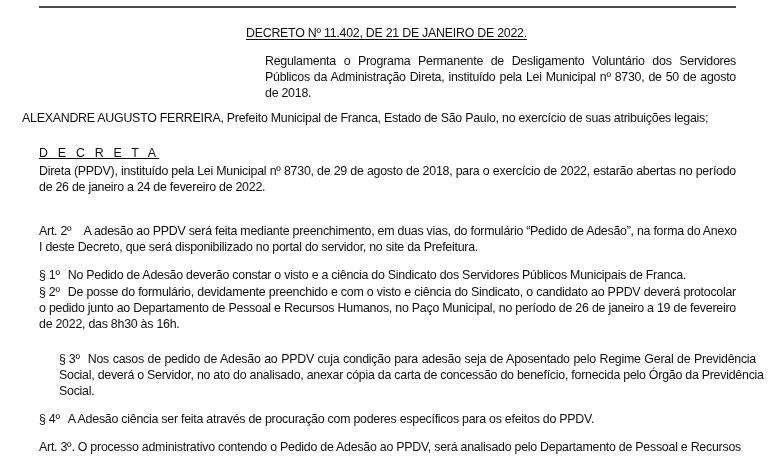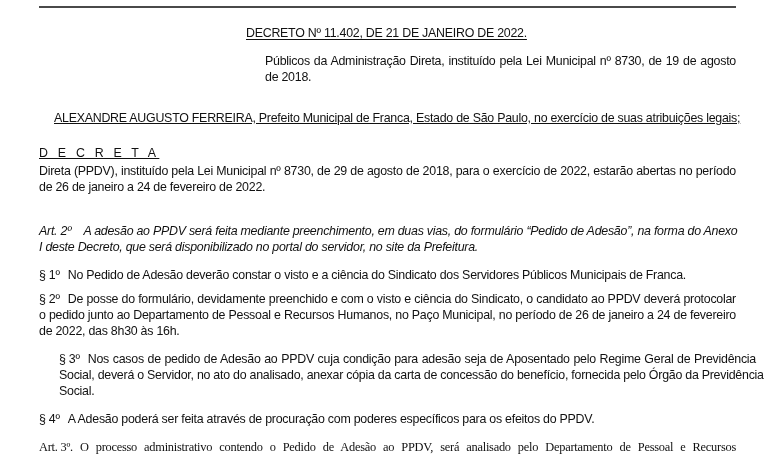--- a/index.html
+++ b/index.html
@@ -81,67 +81,68 @@
 </head>
 <body>
 
 <div class="page">
 
   <div class="top-rule"></div>
 
   <div class="text title">DECRETO Nº 11.402, DE 21 DE JANEIRO DE 2022.</div>
 
   <div class="block summary">
-    <span class="line">Públicos da Administração Direta, instituído pela Lei Municipal nº 8730, de 19 de agosto</span>
+    <span class="line">Regulamenta o Programa Permanente de Desligamento Voluntário dos Servidores</span>
+    <span class="line">Públicos da Administração Direta, instituído pela Lei Municipal nº 8730, de 50 de agosto</span>
     <span class="line last">de 2018.</span>
   </div>
 
-  <div class="text" style="left:54px; top:110px;text-decoration:underline;">ALEXANDRE AUGUSTO FERREIRA, Prefeito Municipal de Franca, Estado de São Paulo, no exercício de suas atribuições legais;</div>
+  <div class="text" style="left:22px; top:110px;">ALEXANDRE AUGUSTO FERREIRA, Prefeito Municipal de Franca, Estado de São Paulo, no exercício de suas atribuições legais;</div>
 
   <div class="text spaced" style="left:39px; top:145px;text-decoration:underline;">D E C R E T A</div>
 
   <div class="block body-block" style="top:163px;">
     <span class="line">Direta (PPDV), instituído pela Lei Municipal nº 8730, de 29 de agosto de 2018, para o exercício de 2022, estarão abertas no período</span>
     <span class="line last">de 26 de janeiro a 24 de fevereiro de 2022.</span>
   </div>
 
-  <div class="block body-block" style="top:223px;font-style:italic;">
+  <div class="block body-block" style="top:223px;">
     <span class="line">
       <span class="label">Art. 2º</span><span class="gap-art"></span><span>A adesão ao PPDV será feita mediante preenchimento, em duas vias, do formulário “Pedido de Adesão”, na forma do Anexo</span>
     </span>
     <span class="line last">I deste Decreto, que será disponibilizado no portal do servidor, no site da Prefeitura.</span>
   </div>
 
   <div class="block body-block" style="top:267px;">
     <span class="line last">
       <span class="label">§ 1º</span><span class="gap-par"></span><span>No Pedido de Adesão deverão constar o visto e a ciência do Sindicato dos Servidores Públicos Municipais de Franca.</span>
     </span>
   </div>
 
-  <div class="block body-block" style="top:291px;">
+  <div class="block body-block" style="top:284px;">
     <span class="line">
       <span class="label">§ 2º</span><span class="gap-par"></span><span>De posse do formulário, devidamente preenchido e com o visto e ciência do Sindicato, o candidato ao PPDV deverá protocolar</span>
     </span>
-    <span class="line">o pedido junto ao Departamento de Pessoal e Recursos Humanos, no Paço Municipal, no período de 26 de janeiro a 24 de fevereiro</span>
+    <span class="line">o pedido junto ao Departamento de Pessoal e Recursos Humanos, no Paço Municipal, no período de 26 de janeiro a 19 de fevereiro</span>
     <span class="line last">de 2022, das 8h30 às 16h.</span>
   </div>
 
   <div class="block body-block" style="top:351px;margin-left:20px;">
     <span class="line">
       <span class="label">§ 3º</span><span class="gap-par"></span><span>Nos casos de pedido de Adesão ao PPDV cuja condição para adesão seja de Aposentado pelo Regime Geral de Previdência</span>
     </span>
     <span class="line">Social, deverá o Servidor, no ato do analisado, anexar cópia da carta de concessão do benefício, fornecida pelo Órgão da Previdência</span>
     <span class="line last">Social.</span>
   </div>
 
   <div class="block body-block" style="top:411px;">
     <span class="line last">
-      <span class="label">§ 4º</span><span class="gap-par"></span><span>A Adesão poderá ser feita através de procuração com poderes específicos para os efeitos do PPDV.</span>
+      <span class="label">§ 4º</span><span class="gap-par"></span><span>A Adesão ciência ser feita através de procuração com poderes específicos para os efeitos do PPDV.</span>
     </span>
   </div>
 
-  <div class="block body-block" style="top:439px;font-family:Liberation Serif, serif;">
+  <div class="block body-block" style="top:439px;">
     <span class="line">
       <span class="label">Art. 3º.</span>&nbsp;<span>O processo administrativo contendo o Pedido de Adesão ao PPDV, será analisado pelo Departamento de Pessoal e Recursos</span>
     </span>
   </div>
 
 </div>
 
 </body></html>

